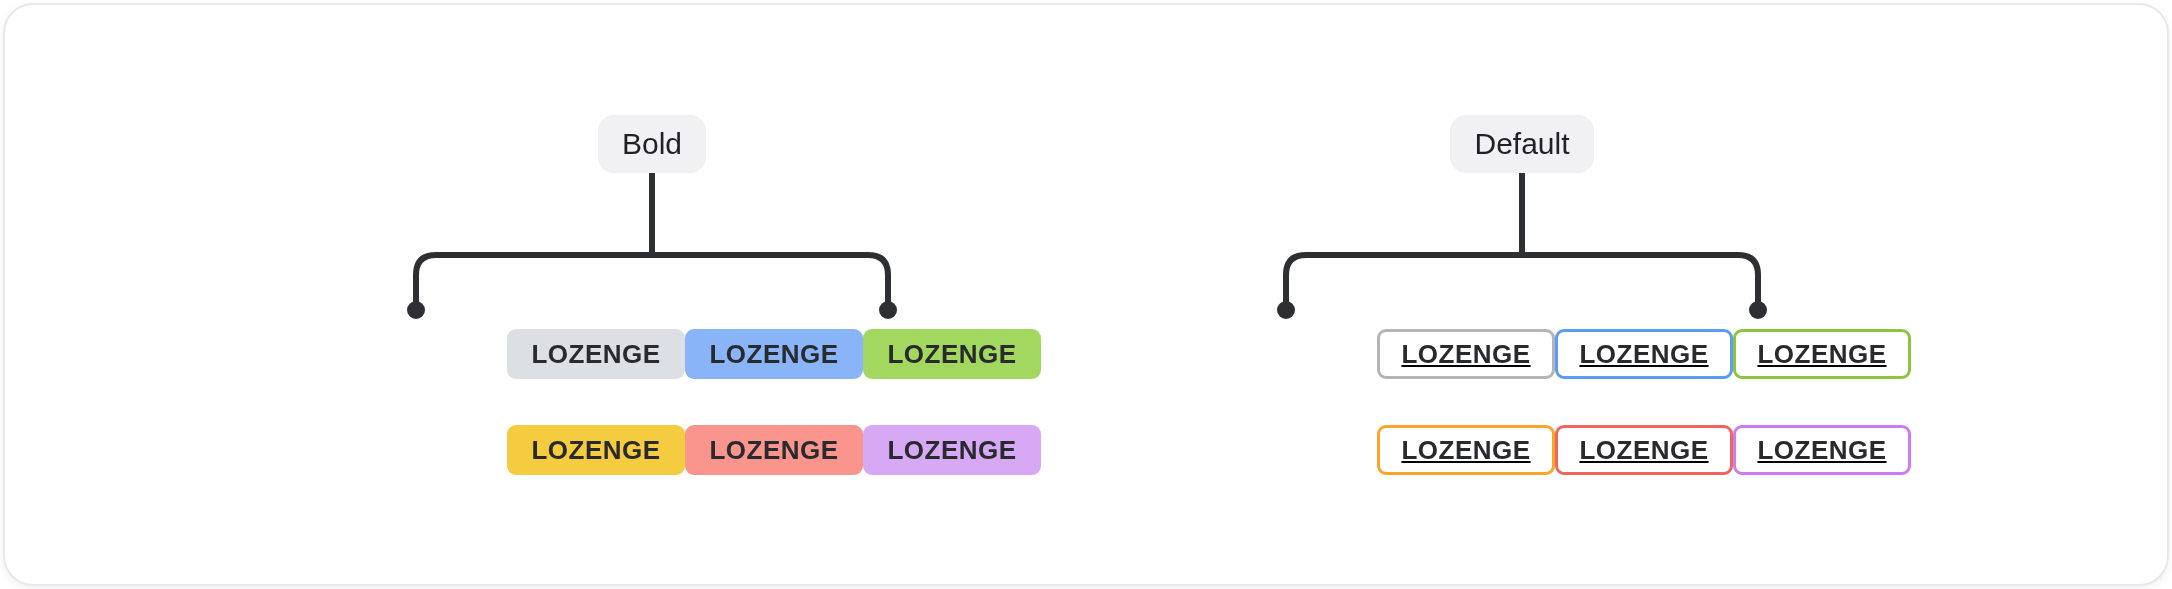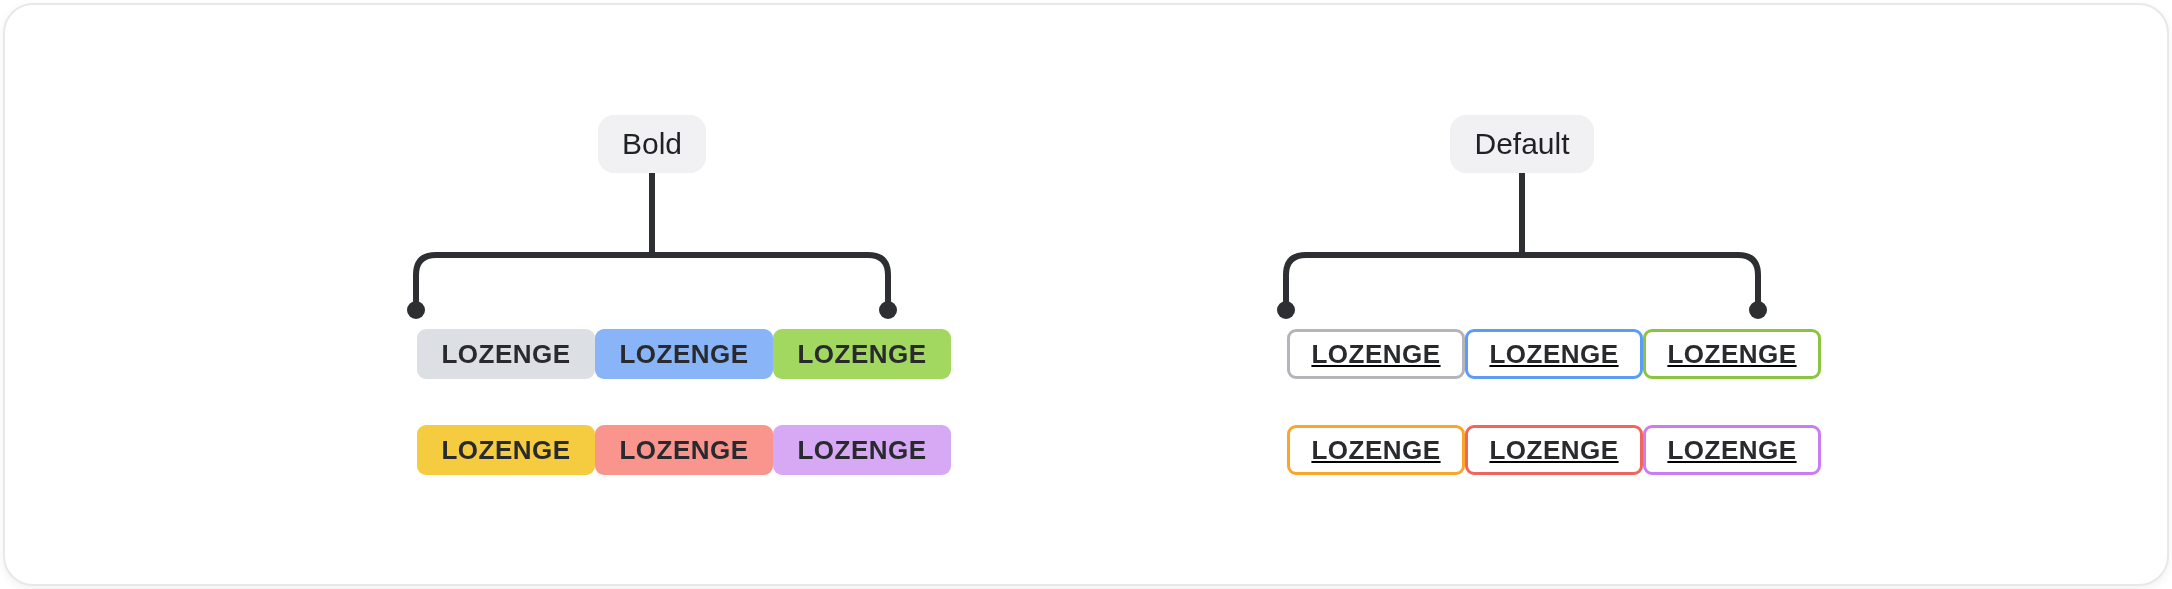--- a/index.html
+++ b/index.html
@@ -15,21 +15,21 @@
   }
   .group{position:absolute;top:110px;width:650px;text-align:center;}
   .group-label{
     display:inline-block;height:58px;line-height:58px;padding:0 24px;
     background:#f1f1f3;border-radius:16px;
     font-size:30px;color:#1f2126;white-space:nowrap;
   }
   .connector{display:block;width:650px;height:156px;margin:0;}
   .connector path{fill:none;stroke:var(--line,#2e2f33);stroke-width:6;stroke-linecap:round;}
   .connector circle{fill:var(--line,#2e2f33);}
-  .loz-row{display:flex;justify-content:center;width:714px;}
+  .loz-row{display:flex;justify-content:flex-end;width:714px;}
   .loz-row + .loz-row{margin-top:46px;}
   .lozenge{
     width:178px;height:50px;box-sizing:border-box;
     display:flex;align-items:center;justify-content:center;
     border-radius:9px;font-weight:700;font-size:26px;letter-spacing:.5px;
     color:var(--text,#292a2e);white-space:nowrap;
   }
   .lozenge.outline{background:#ffffff;border:3px solid transparent;}
 </style>
 </head>

